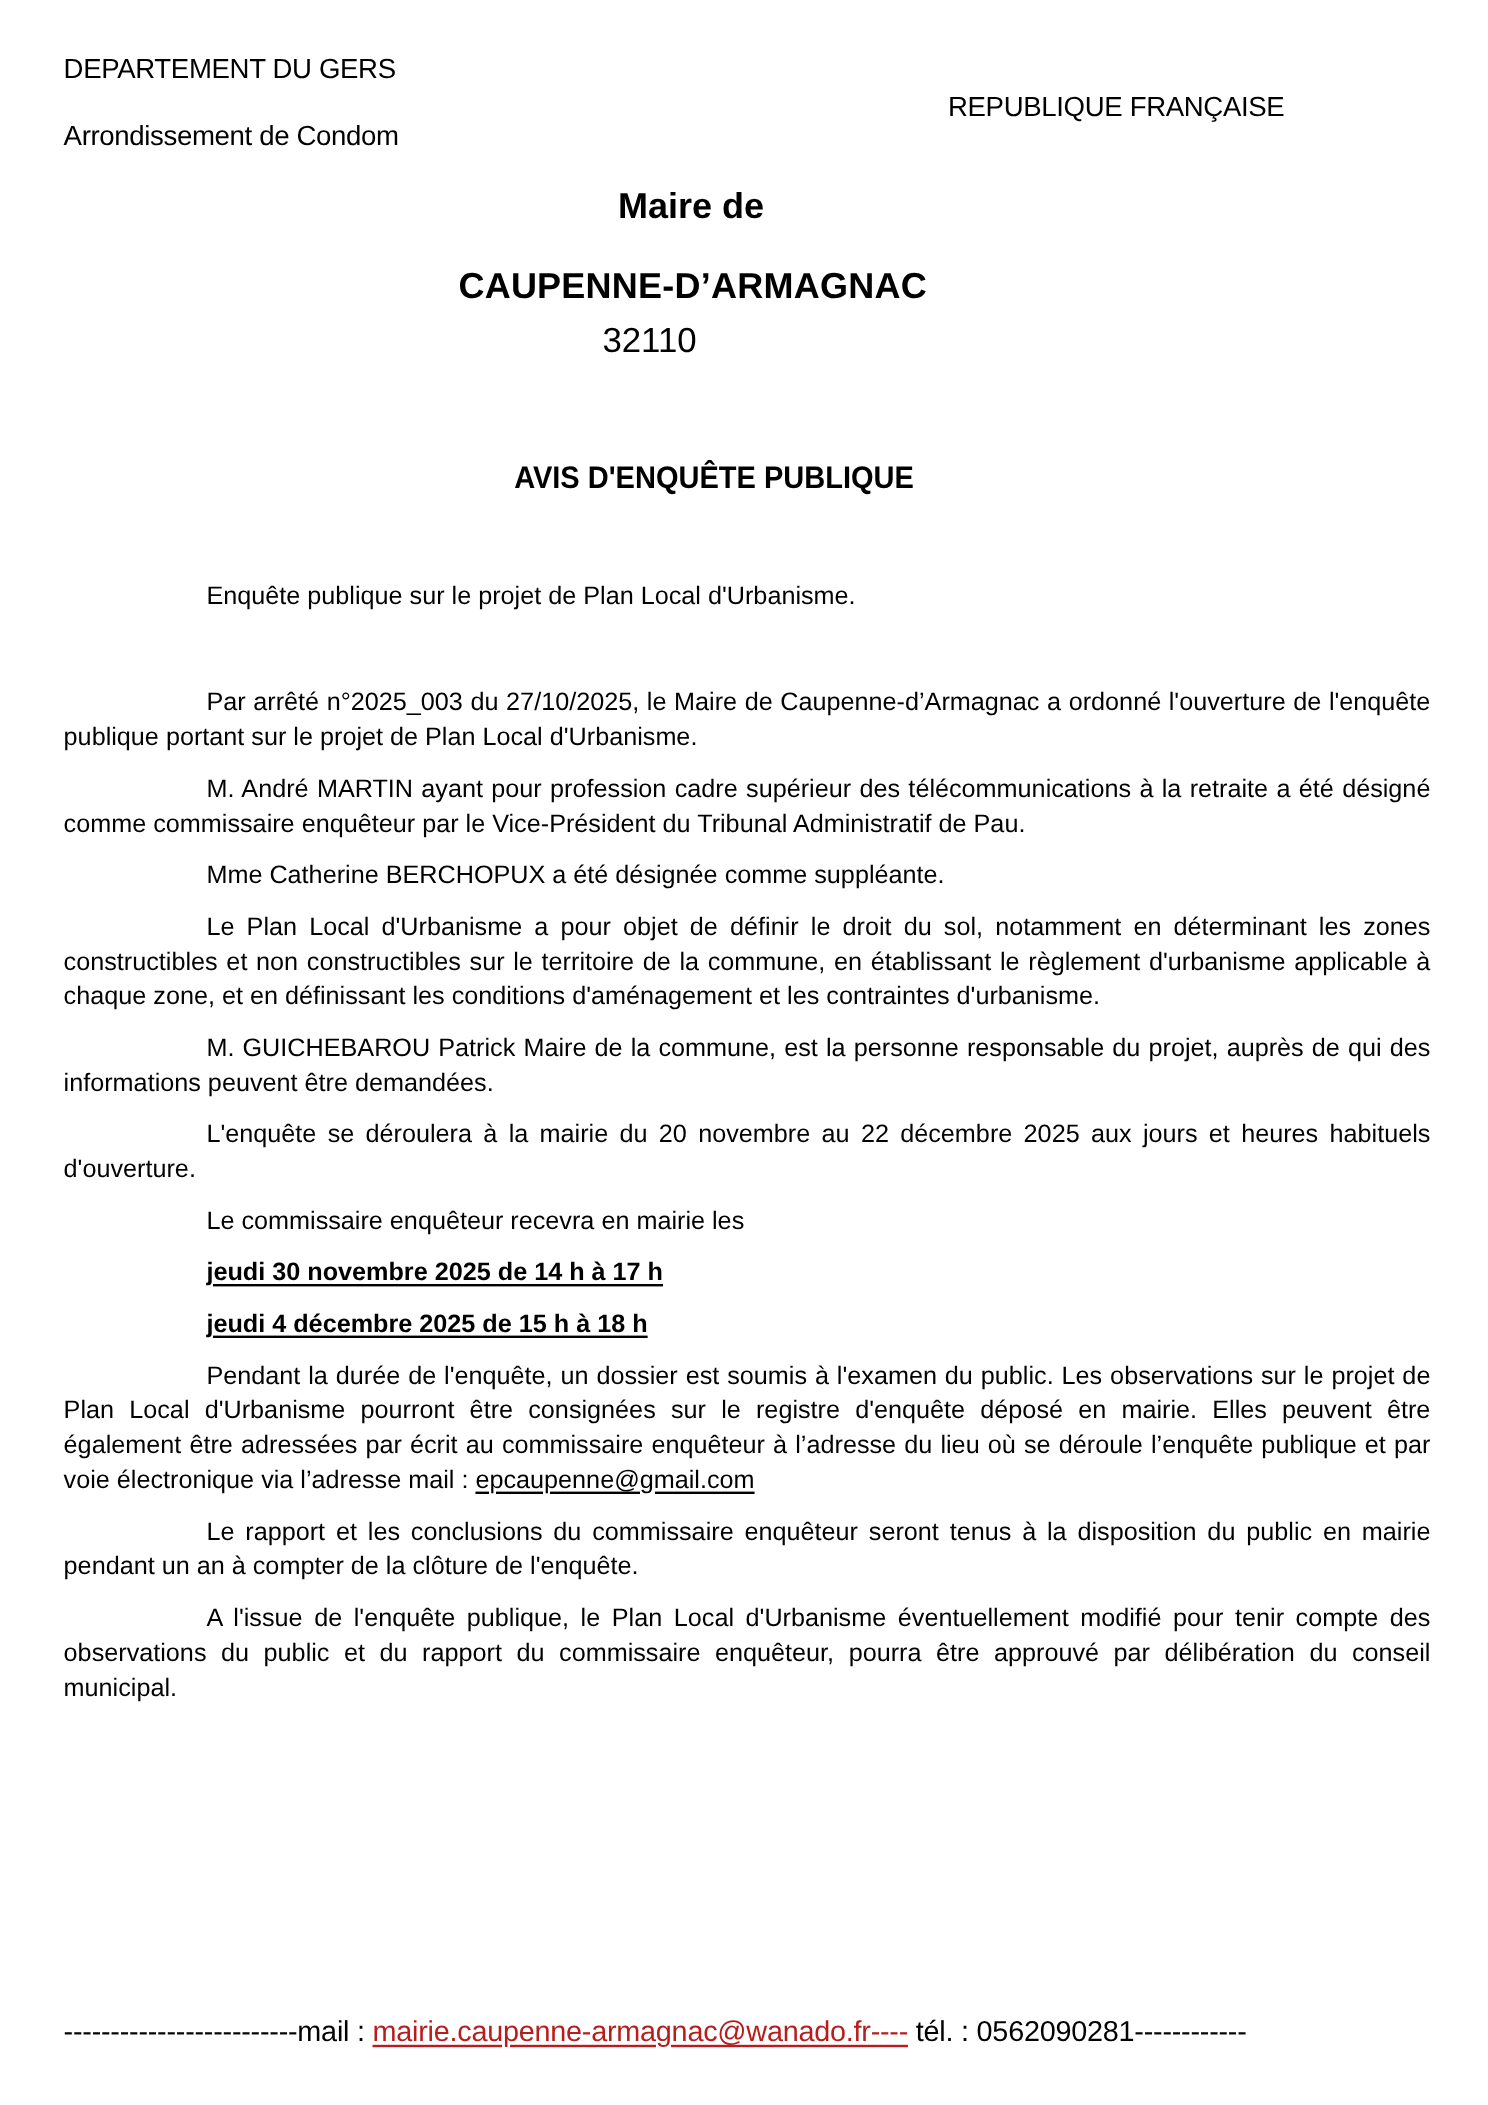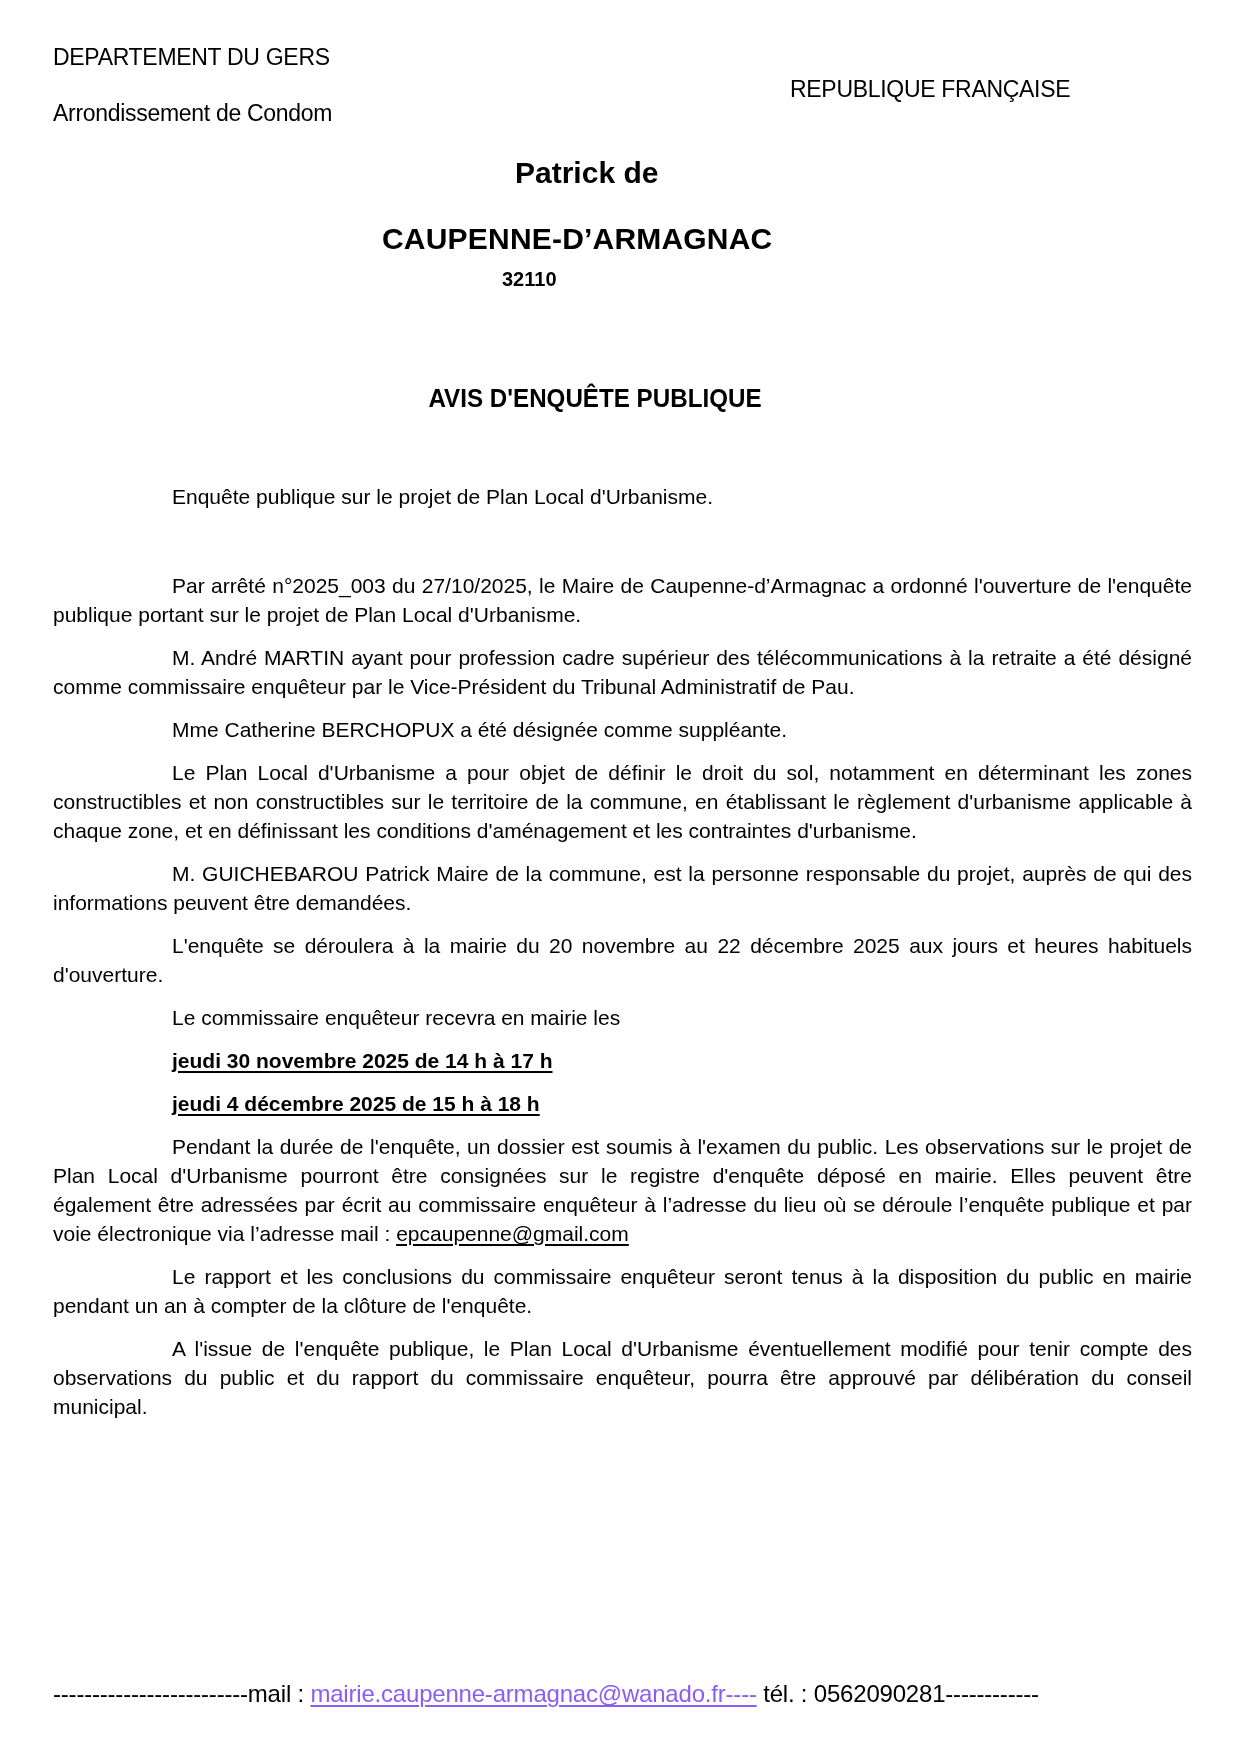--- a/index.html
+++ b/index.html
@@ -7,44 +7,44 @@
     .page { position: absolute; left: 0; top: 0; width: 1240px; height: 1754px; background: #fff; }
     .calibri { font-family: "Liberation Sans", "DejaVu Sans", sans-serif; }
     .arial { font-family: "Liberation Sans", sans-serif; }
 
     .hdr-left { position: absolute; left: 53px; top: 44px; font-size: 23px; letter-spacing: -0.3px; }
     .hdr-right { position: absolute; left: 790px; top: 44px; font-size: 23px; letter-spacing: -0.3px; margin-top: 32px; }
     .hdr-arr { position: absolute; left: 53px; top: 100px; font-size: 23px; letter-spacing: -0.3px; }
 
     .mairie { position: absolute; left: 515px; top: 156px; font-size: 30px; font-weight: bold; }
     .commune { position: absolute; left: 382px; top: 222px; font-size: 30px; font-weight: bold; letter-spacing: 0.2px; }
-    .cp { position: absolute; left: 502px; top: 268px; font-size: 20px; font-weight: bold; }
+    .cp { position: absolute; left: 502px; top: 268px; font-size: 29px; font-weight: normal; }
 
     .title { position: absolute; left: 0; width: 1190px; text-align: center; top: 383px; font-size: 26px; font-weight: bold; transform: scaleX(0.93); transform-origin: 595px 0; }
 
     .body { position: absolute; left: 53px; width: 1139px; top: 482px; font-size: 21px; line-height: 29px; }
     .body p { margin: 0; text-align: justify; text-indent: 119px; transform-origin: 0 0; }
     .intro { margin-bottom: 60px !important; }
     .gap { margin-top: 14px !important; }
     .sched { margin-top: 14px !important; font-weight: bold; text-decoration: underline; text-decoration-thickness: 2px; text-underline-offset: 3px; }
     .email-link { text-decoration: underline; text-underline-offset: 3px; color: #000; }
 
     .footer { position: absolute; left: 53px; top: 1680px; font-size: 24px; white-space: nowrap; letter-spacing: -0.2px; }
-    .footer .link { color: #8b5cf6; text-decoration: underline; text-decoration-thickness: 2px; text-underline-offset: 3px; }
+    .footer .link { color: #b91c1c; text-decoration: underline; text-decoration-thickness: 2px; text-underline-offset: 3px; }
   </style>
 </head>
 <body>
 
 <div class="page">
 
   <div class="hdr-left calibri">DEPARTEMENT DU GERS</div>
   <div class="hdr-right calibri">REPUBLIQUE FRANÇAISE</div>
   <div class="hdr-arr calibri">Arrondissement de Condom</div>
 
-  <div class="mairie calibri">Patrick de</div>
+  <div class="mairie calibri">Maire de</div>
   <div class="commune calibri">CAUPENNE-D’ARMAGNAC</div>
   <div class="cp calibri">32110</div>
 
   <div class="title arial">AVIS D'ENQUÊTE PUBLIQUE</div>
 
   <div class="body arial">
     <p class="intro">Enquête publique sur le projet de Plan Local d'Urbanisme.</p>
     <p>Par arrêté n°2025_003 du 27/10/2025, le Maire de Caupenne-d’Armagnac a ordonné l'ouverture de l'enquête publique portant sur le projet de Plan Local d'Urbanisme.</p>
     <p class="gap">M. André MARTIN  ayant pour profession cadre supérieur des télécommunications à la retraite a été désigné comme commissaire enquêteur par le Vice-Président du Tribunal Administratif de Pau.</p>
     <p class="gap">Mme Catherine BERCHOPUX a été désignée comme suppléante.</p>

